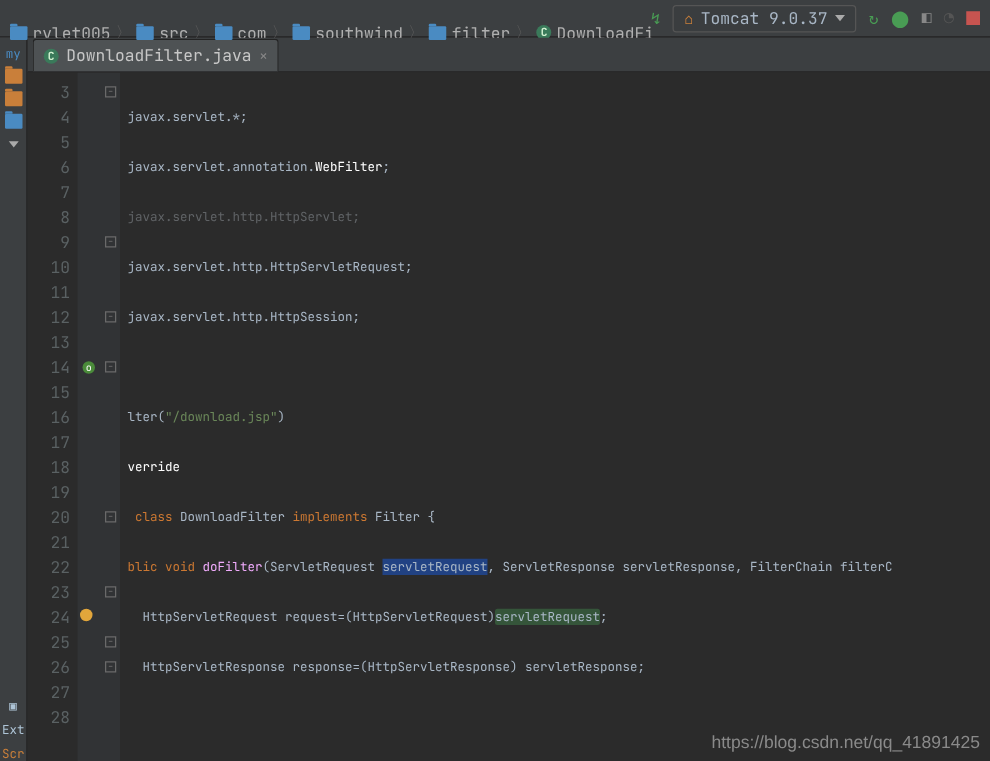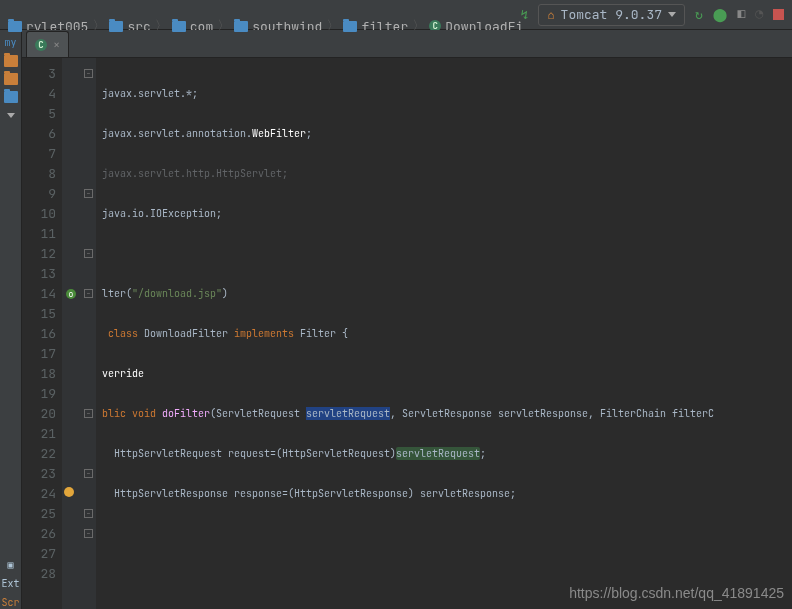--- a/index.html
+++ b/index.html
@@ -111,20 +111,21 @@
     <span class="tri d" style="margin-top:4px"></span>
     <div style="flex:1"></div>
     <span style="color:#aec4d6;font-size:10px">▣</span>
     <span style="color:#aec4d6;font-size:10px">Ext</span>
     <span style="color:#c97f3a;font-size:10px">Scr</span>
   </div>
   <div class="main">
     <div class="tabs">
       <div class="tab">
         <span class="cls-i">C</span>
+        <span>DownloadFilter.java</span>
         <span class="close-x">×</span>
       </div>
     </div>
     <div class="editor">
       <div class="gutter-nums">
         <div>3</div>
         <div>4</div>
         <div>5</div>
         <div>6</div>
         <div>7</div>
@@ -195,25 +196,26 @@
             <span class="fold">-</span>
           </div>
         <div class="mark-row">
             <span class="fold">-</span>
           </div>
       </div>
       <div class="code">
 <div><span class="c-cls">javax.servlet.*;</span></div>
 <div><span class="c-cls">javax.servlet.annotation.</span><span class="c-ann">WebFilter</span><span>;</span></div>
 <div><span class="c-gray">javax.servlet.http.HttpServlet;</span></div>
-<div><span class="c-cls">java.io.IOException;</span></div>
+<div><span class="c-cls">javax.servlet.http.HttpServletRequest;</span></div>
+<div><span class="c-cls">javax.servlet.http.HttpSession;</span></div>
 <div> </div>
 <div><span class="c-cls">lter(</span><span class="c-str">"/download.jsp"</span><span>)</span></div>
+<div><span class="c-ann">verride</span></div>
 <div><span class="c-kw"> class </span><span class="c-cls">DownloadFilter </span><span class="c-kw">implements </span><span class="c-cls">Filter {</span></div>
-<div><span class="c-ann">verride</span></div>
 <div><span class="c-kw">blic </span><span class="c-kw">void </span><span class="c-fn">doFilter</span><span class="c-cls">(ServletRequest </span><span class="hl">servletRequest</span><span class="c-cls">, ServletResponse servletResponse, FilterChain filterC</span></div>
 <div><span class="c-cls">  HttpServletRequest request=(HttpServletRequest)</span><span class="hl2">servletRequest</span><span>;</span></div>
 <div><span class="c-cls">  HttpServletResponse response=(HttpServletResponse) servletResponse;</span></div>
 
 
 
 
 
 
 

